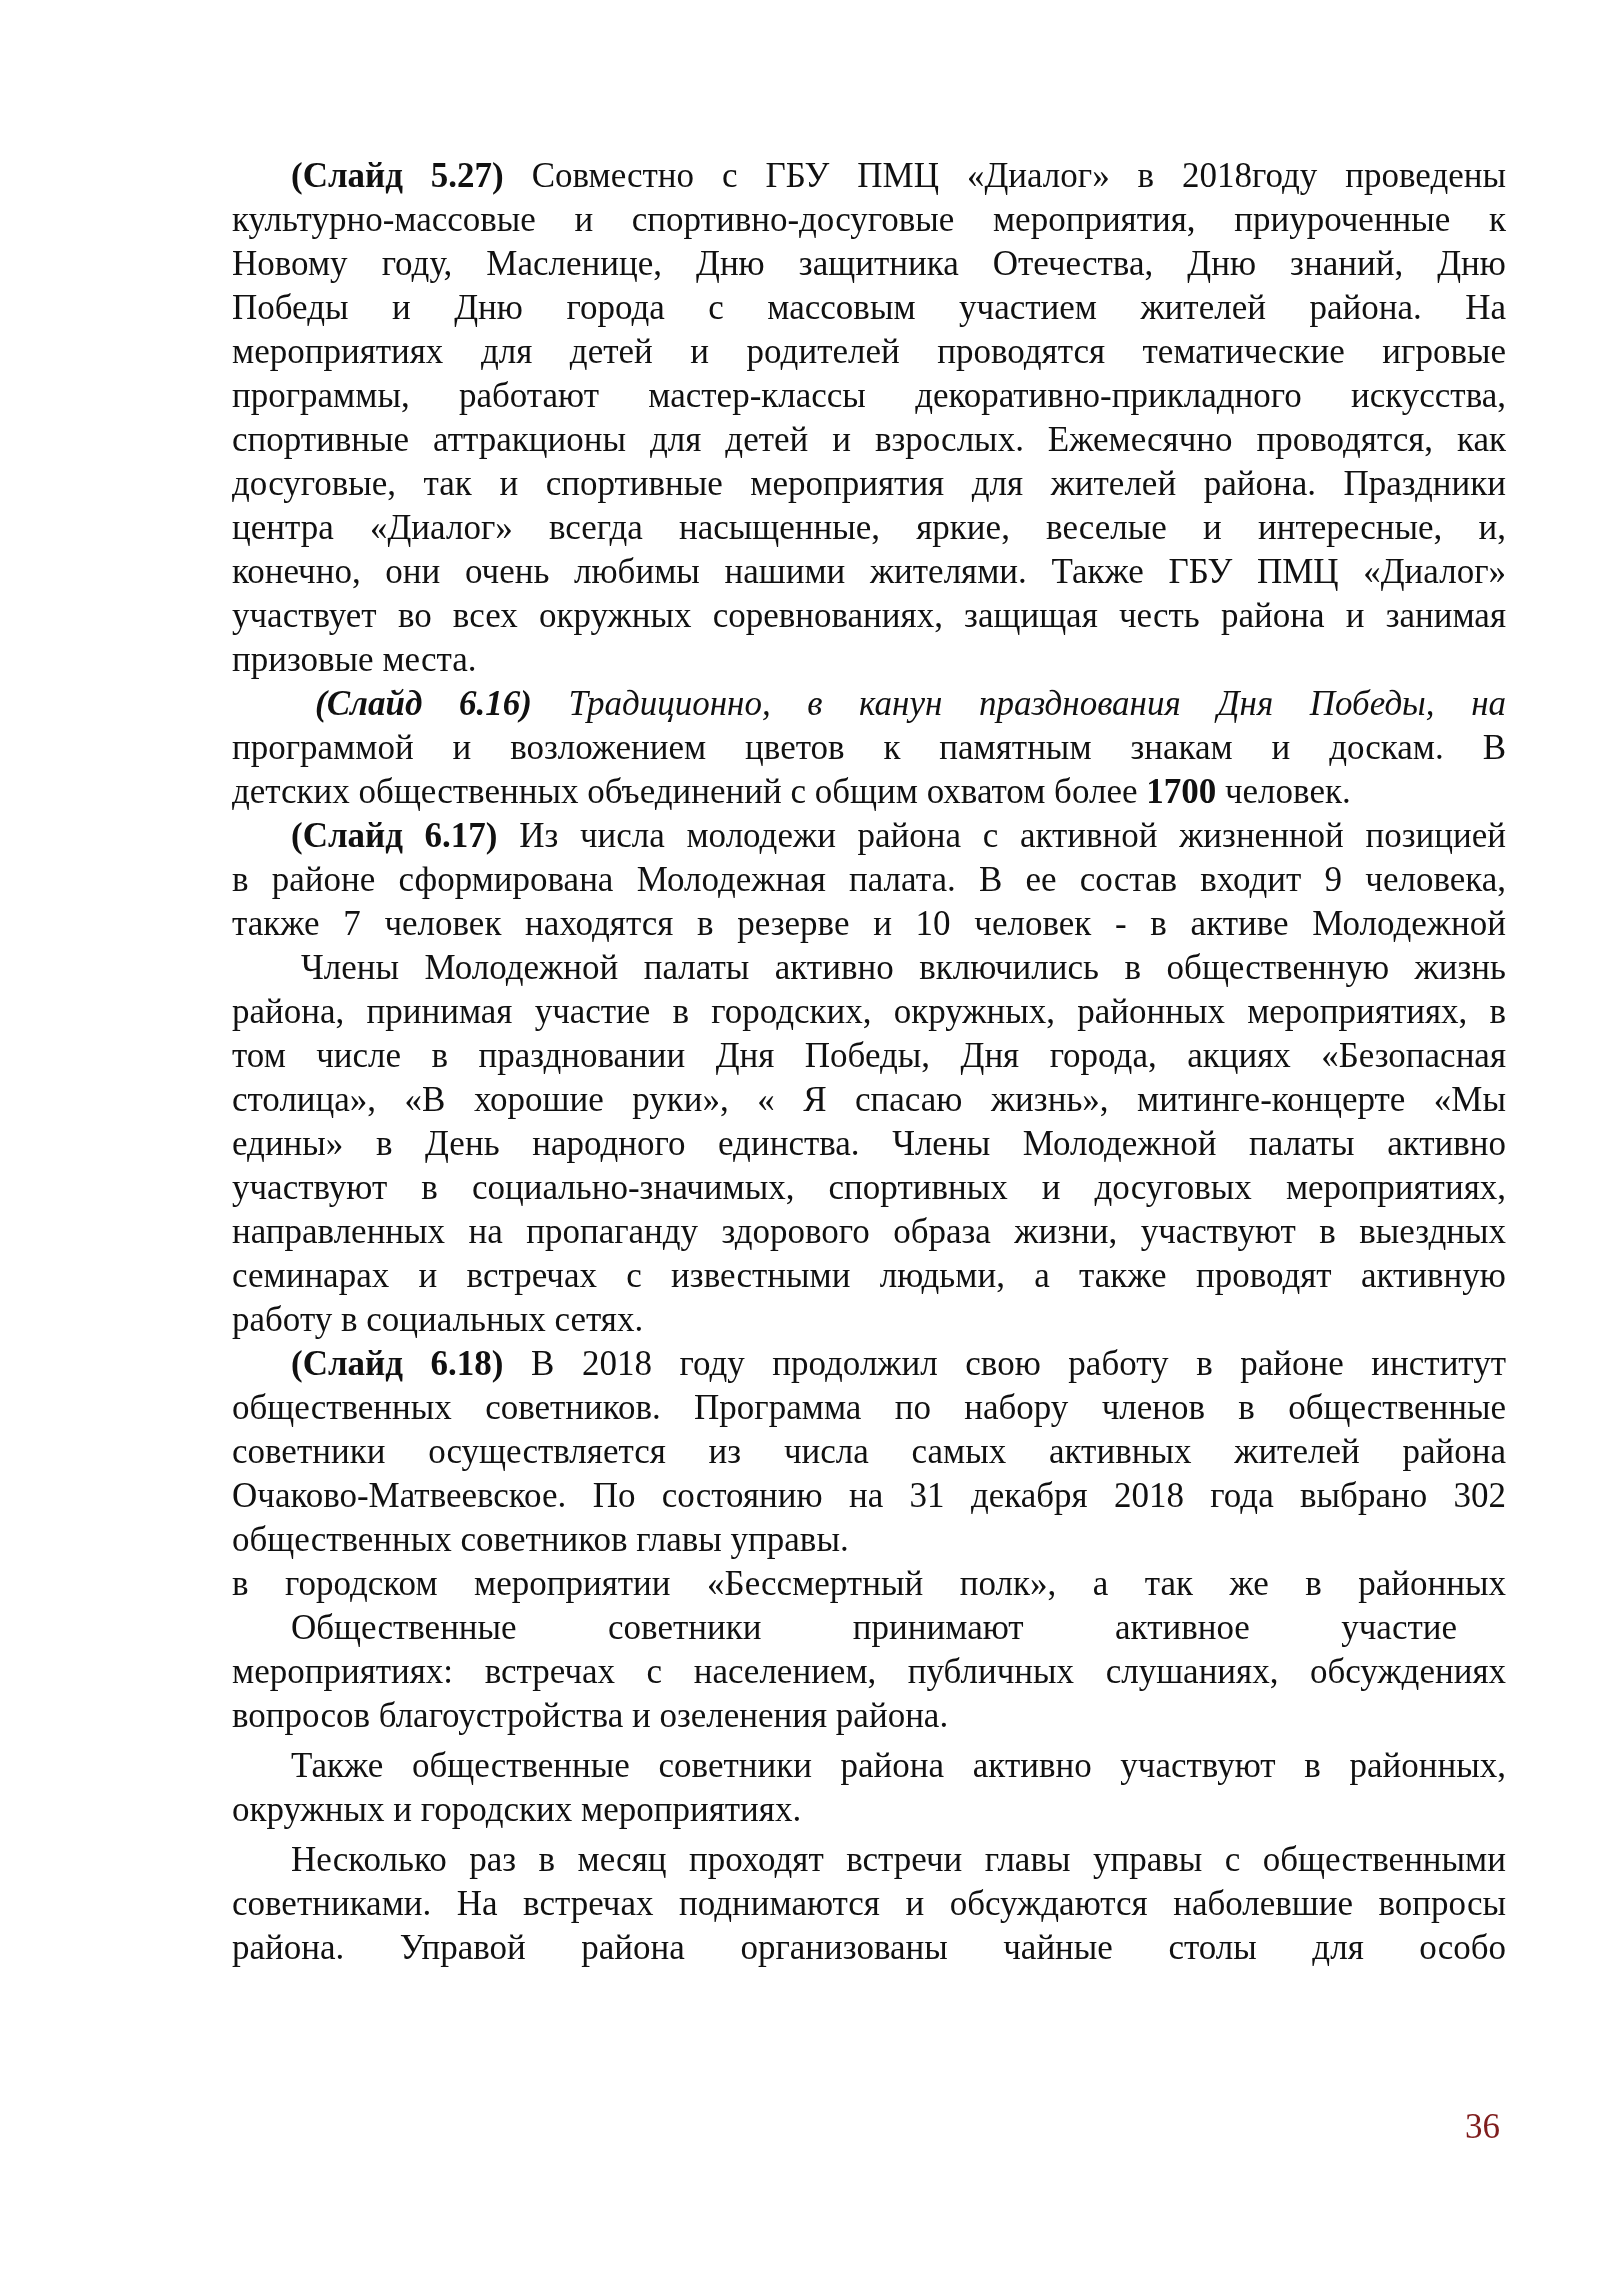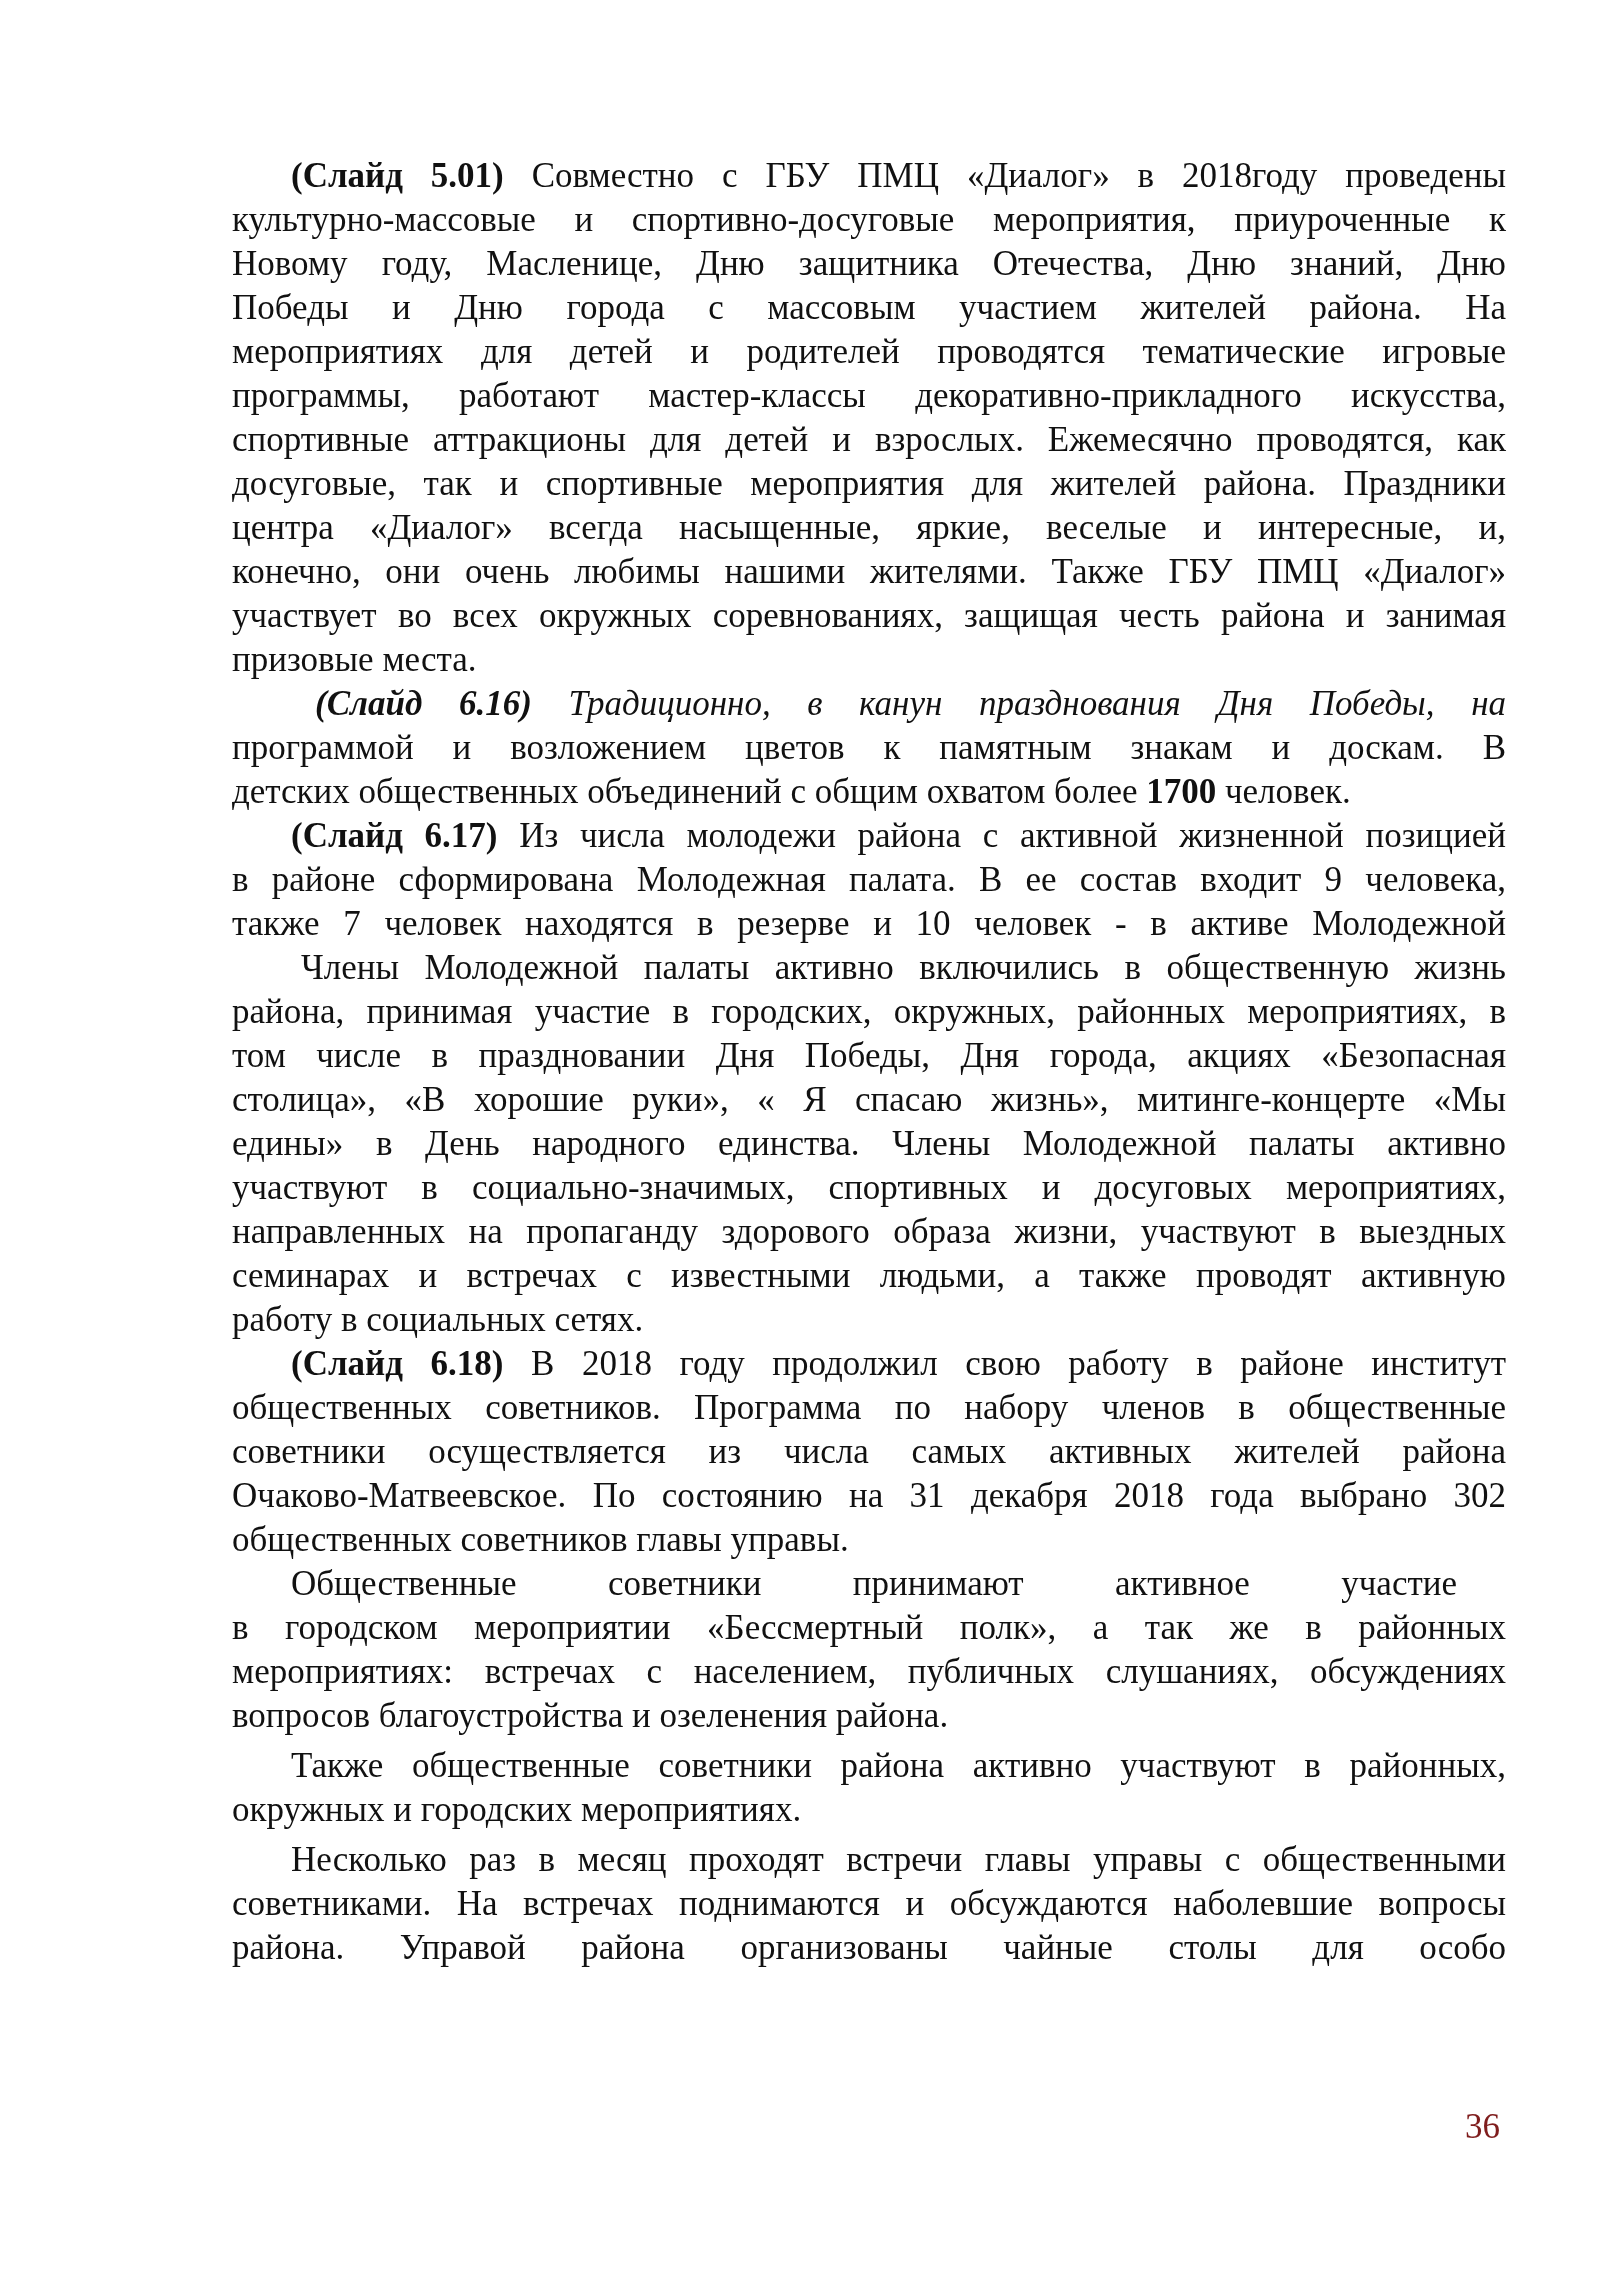--- a/index.html
+++ b/index.html
@@ -28,21 +28,21 @@
     font-size: 35px; color: #7f1d1d;
   }
 </style>
 </head>
 <body>
 
 <div class="page">
   <div class="text-block">
 
     <div class="paragraph">
-      <div class="line ind1"><span class="b">(Слайд 5.01)</span><span> Совместно с ГБУ ПМЦ «Диалог» в 2018году проведены</span></div>
+      <div class="line ind1"><span class="b">(Слайд 5.27)</span><span> Совместно с ГБУ ПМЦ «Диалог» в 2018году проведены</span></div>
       <div class="line">культурно-массовые и спортивно-досуговые мероприятия, приуроченные к</div>
       <div class="line">Новому году, Масленице, Дню защитника Отечества, Дню знаний, Дню</div>
       <div class="line">Победы и Дню города с массовым участием жителей района. На</div>
       <div class="line">мероприятиях для детей и родителей проводятся тематические игровые</div>
       <div class="line">программы, работают мастер-классы декоративно-прикладного искусства,</div>
       <div class="line">спортивные аттракционы для детей и взрослых. Ежемесячно проводятся, как</div>
       <div class="line">досуговые, так и спортивные мероприятия для жителей района. Праздники</div>
       <div class="line">центра «Диалог» всегда насыщенные, яркие, веселые и интересные, и,</div>
       <div class="line">конечно, они очень любимы нашими жителями. Также ГБУ ПМЦ «Диалог»</div>
       <div class="line">участвует во всех окружных соревнованиях, защищая честь района и занимая</div>
@@ -75,22 +75,22 @@
 
     <div class="paragraph">
       <div class="line ind1"><span class="b">(Слайд 6.18)</span><span> В 2018 году продолжил свою работу в районе институт</span></div>
       <div class="line">общественных советников. Программа по набору членов в общественные</div>
       <div class="line">советники осуществляется из числа самых активных жителей района</div>
       <div class="line">Очаково-Матвеевское. По состоянию на 31 декабря 2018 года выбрано 302</div>
       <div class="line last">общественных советников главы управы.</div>
     </div>
 
     <div class="paragraph">
+      <div class="line">в городском мероприятии «Бессмертный полк», а так же в районных</div>
       <div class="line ind1" style="padding-right:49px;">Общественные советники принимают активное участие</div>
-      <div class="line">в городском мероприятии «Бессмертный полк», а так же в районных</div>
       <div class="line">мероприятиях: встречах с населением, публичных слушаниях, обсуждениях</div>
       <div class="line last">вопросов благоустройства и озеленения района.</div>
     </div>
 
     <div class="paragraph" style="margin-top:5.9px;">
       <div class="line ind1">Также общественные советники района активно участвуют в районных,</div>
       <div class="line last">окружных и городских мероприятиях.</div>
     </div>
 
     <div class="paragraph" style="margin-top:5.9px;">

